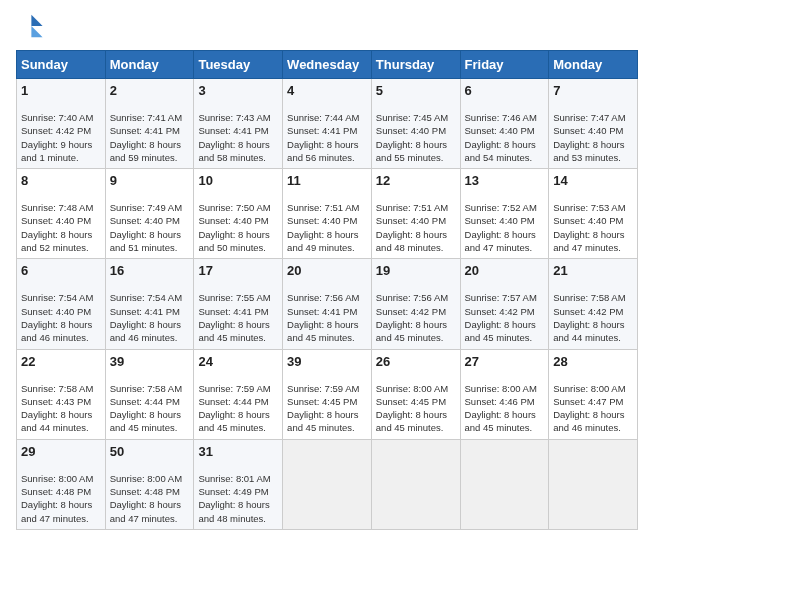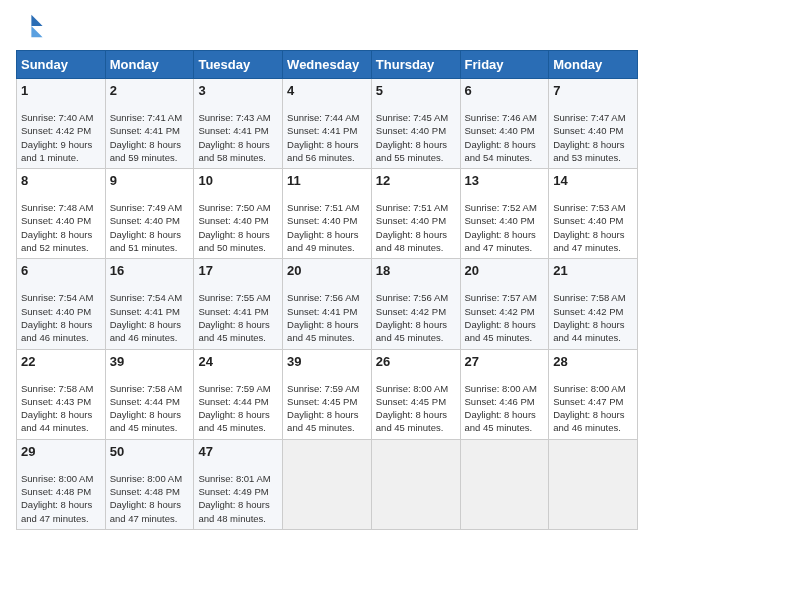--- a/index.html
+++ b/index.html
@@ -270,21 +270,21 @@
           </td>
           <td>
             <span class="day-num">20</span>
 <div class="day-info">
   Sunrise: 7:56 AM<br>
   Sunset: 4:41 PM<br>
   Daylight: 8 hours and 45 minutes.
 </div>
           </td>
           <td>
-            <span class="day-num">18</span>
+            <span class="day-num">19</span>
 <div class="day-info">
   Sunrise: 7:56 AM<br>
   Sunset: 4:42 PM<br>
   Daylight: 8 hours and 45 minutes.
 </div>
           </td>
           <td>
             <span class="day-num">20</span>
 <div class="day-info">
   Sunrise: 7:57 AM<br>
@@ -370,21 +370,21 @@
           </td>
           <td>
             <span class="day-num">50</span>
 <div class="day-info">
   Sunrise: 8:00 AM<br>
   Sunset: 4:48 PM<br>
   Daylight: 8 hours and 47 minutes.
 </div>
           </td>
           <td>
-            <span class="day-num">47</span>
+            <span class="day-num">31</span>
 <div class="day-info">
   Sunrise: 8:01 AM<br>
   Sunset: 4:49 PM<br>
   Daylight: 8 hours and 48 minutes.
 </div>
           </td>
           <td class="empty"></td>
           <td class="empty"></td>
           <td class="empty"></td>
           <td class="empty"></td>

